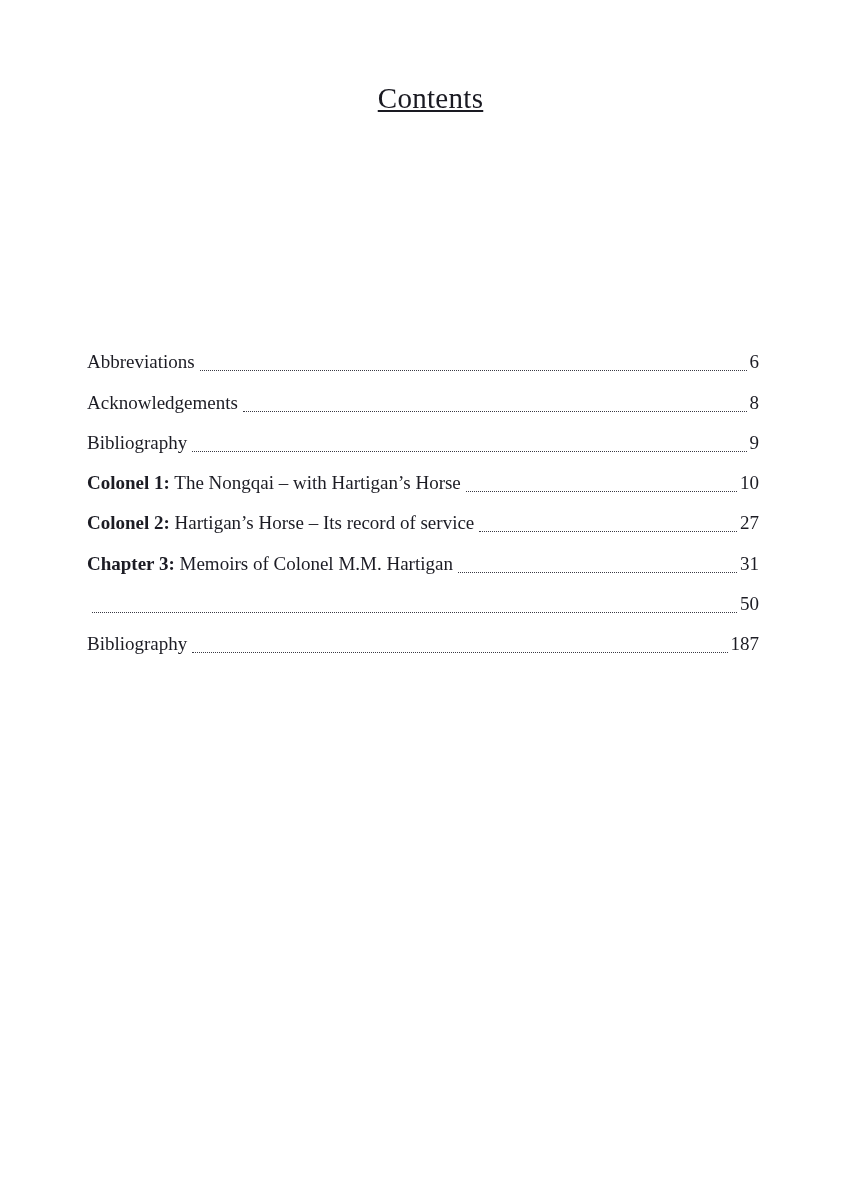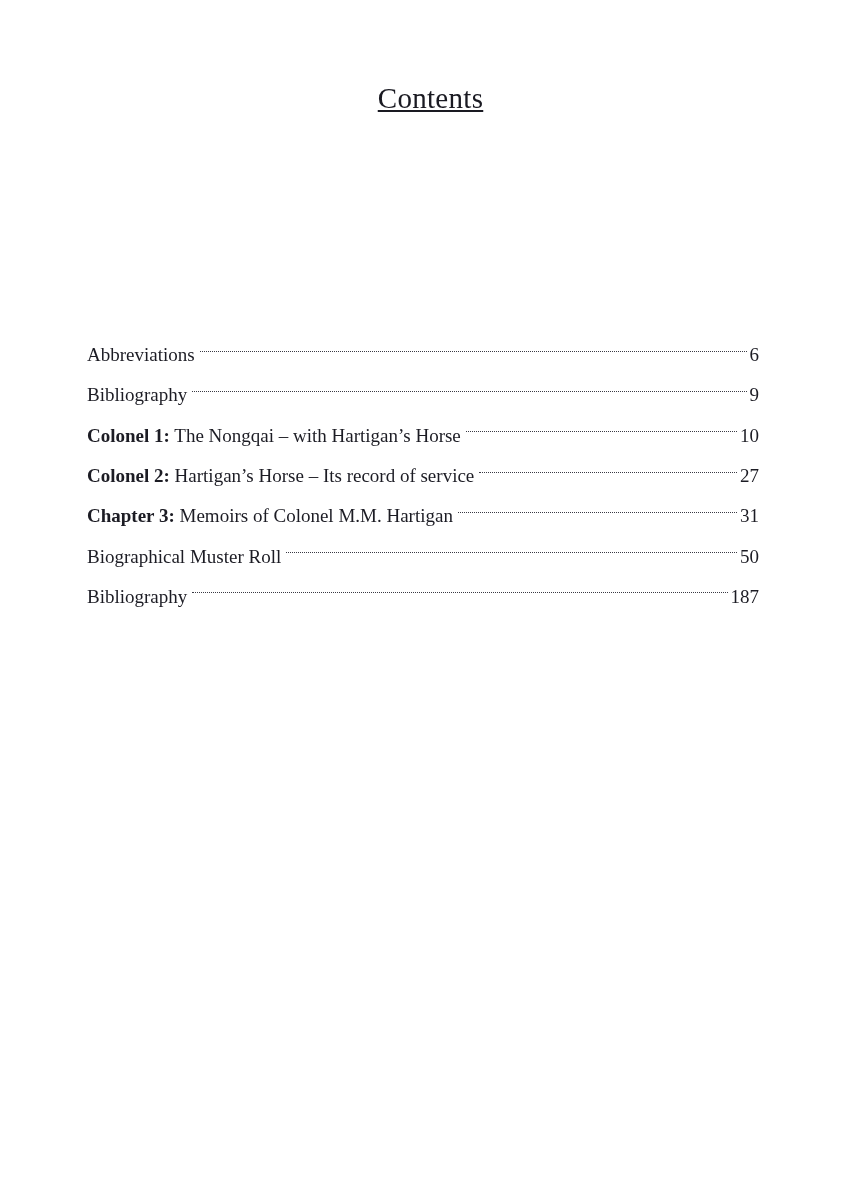--- a/index.html
+++ b/index.html
@@ -32,21 +32,21 @@
       position: absolute;
       top: 335px;
       left: 87px;
       width: 672px;
       list-style: none;
       margin: 0;
       padding: 0;
     }
     .toc-entry {
       display: flex;
-      align-items: center;
+      align-items: flex-end;
       height: 40.3px;
       font-size: 19px;
       line-height: 26px;
       white-space: nowrap;
     }
     .toc-label {
       flex: 0 0 auto;
     }
     .toc-label .prefix {
       font-weight: bold;
@@ -70,41 +70,45 @@
 
 <h1 class="page-title">Contents</h1>
 
 <ul class="toc">
   <li class="toc-entry">
     <span class="toc-label"><span class="prefix"></span><span>Abbreviations</span></span>
     <span class="toc-leader"></span>
     <span class="toc-page">6</span>
   </li>
   <li class="toc-entry">
+    <span class="toc-label"><span class="prefix"></span><span>Acknowledgements</span></span>
+    <span class="toc-leader"></span>
+    <span class="toc-page">8</span>
+  </li>
+  <li class="toc-entry">
     <span class="toc-label"><span class="prefix"></span><span>Bibliography</span></span>
     <span class="toc-leader"></span>
     <span class="toc-page">9</span>
   </li>
   <li class="toc-entry">
     <span class="toc-label"><span class="prefix">Colonel 1:</span> <span>The Nongqai – with Hartigan’s Horse</span></span>
     <span class="toc-leader"></span>
     <span class="toc-page">10</span>
   </li>
   <li class="toc-entry">
     <span class="toc-label"><span class="prefix">Colonel 2:</span> <span>Hartigan’s Horse – Its record of service</span></span>
     <span class="toc-leader"></span>
     <span class="toc-page">27</span>
   </li>
   <li class="toc-entry">
     <span class="toc-label"><span class="prefix">Chapter 3:</span> <span>Memoirs of Colonel M.M. Hartigan</span></span>
     <span class="toc-leader"></span>
     <span class="toc-page">31</span>
   </li>
   <li class="toc-entry">
-    <span class="toc-label"><span class="prefix"></span><span>Biographical Muster Roll</span></span>
     <span class="toc-leader"></span>
     <span class="toc-page">50</span>
   </li>
   <li class="toc-entry">
     <span class="toc-label"><span class="prefix"></span><span>Bibliography</span></span>
     <span class="toc-leader"></span>
     <span class="toc-page">187</span>
   </li>
 </ul>
 

